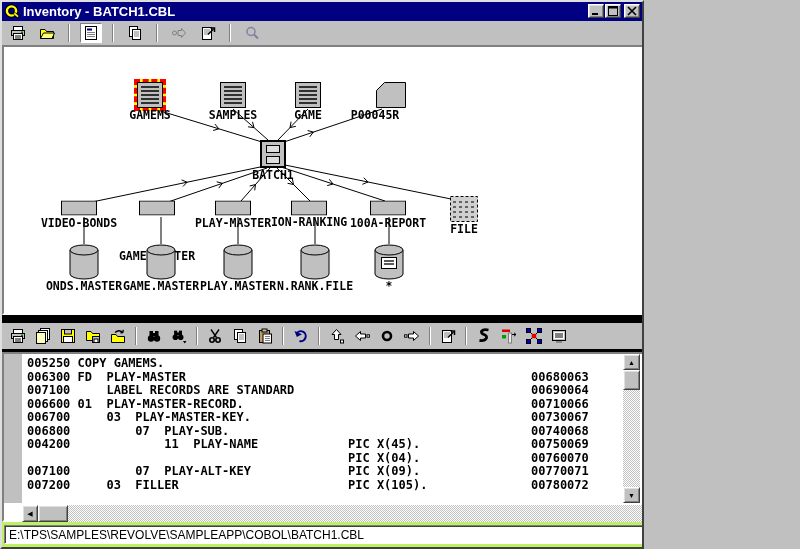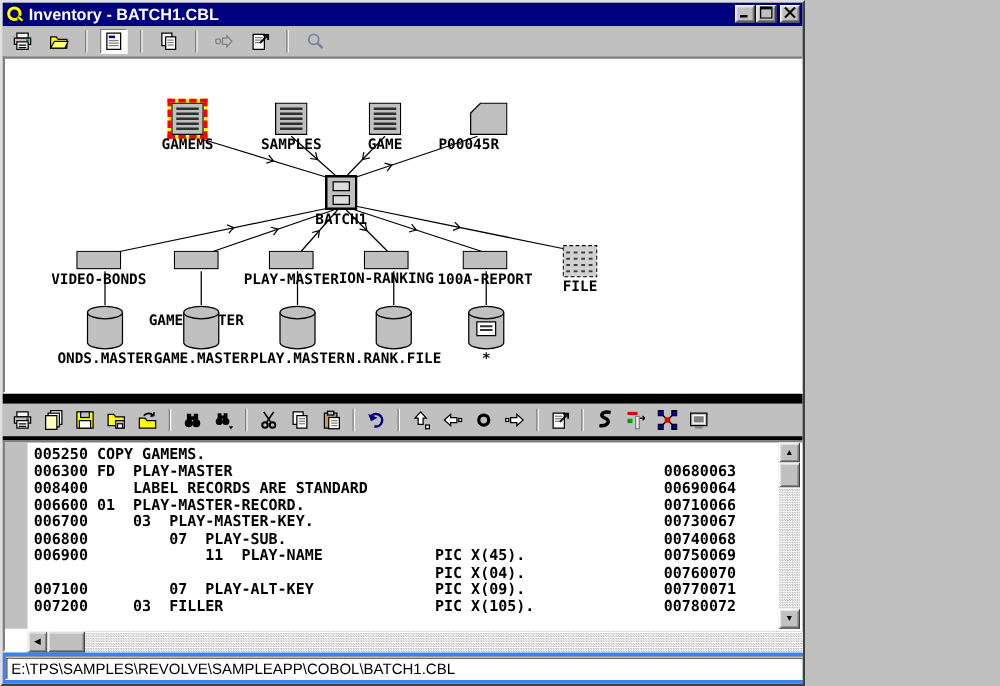--- a/index.html
+++ b/index.html
@@ -65,21 +65,21 @@
   #codelines{position:absolute;left:18px;top:0;right:17px;bottom:17px;overflow:hidden;
              font-family:"DejaVu Sans Mono","Liberation Mono",monospace;font-weight:bold;
              font-size:12px;color:#000;padding:2px 0 0 5px}
   .crow{position:relative;height:13.55px;white-space:pre}
   .crow span{position:absolute;top:0;white-space:pre}
   .cc{left:0}.cp{left:321px}.cs{left:504px}
   #cvs{right:2px;top:352px;height:149px}
   #chs{left:20px;top:503px;width:772px}
 
   
-  #sbar{position:absolute;left:0;top:520px;right:0;height:25px;background:#3b82f6;font-size:12px;color:#000}
+  #sbar{position:absolute;left:0;top:520px;right:0;height:25px;background:#bef264;font-size:12px;color:#000}
   #combo{position:absolute;left:2px;top:3px;width:662px;height:19px;background:#fff;
          border:1px solid;border-color:#808080 #fff #fff #808080;box-shadow:inset 1px 1px 0 #404040;
          display:flex;align-items:center}
   #combo .ctext{flex:1;padding-left:4px;white-space:nowrap;overflow:hidden}
   #combo .cbtn{flex:none;width:16px;height:15px;margin-right:1px;background:#c0c0c0;
                border:1px solid;border-color:#fff #404040 #404040 #fff;
                box-shadow:inset 1px 1px 0 #dfdfdf,inset -1px -1px 0 #808080;
                display:flex;align-items:center;justify-content:center;font-size:7px}
   .spanel{position:absolute;top:3px;height:19px;border:1px solid;border-color:#808080 #fff #fff #808080;
           padding:2px 0 0 5px;white-space:nowrap}
@@ -488,25 +488,25 @@
           </svg></span>
       </div>
     </div>
   <div id="rule2"></div>
 
   <div id="cpane">
     <div id="gutter"></div>
     <div id="codelines">
         <div class="crow"><span class="cc">005250 COPY GAMEMS.</span><span class="cp"></span><span class="cs"></span></div>
         <div class="crow"><span class="cc">006300 FD  PLAY-MASTER</span><span class="cp"></span><span class="cs">00680063</span></div>
-        <div class="crow"><span class="cc">008400     LABEL RECORDS ARE STANDARD</span><span class="cp"></span><span class="cs">00690064</span></div>
+        <div class="crow"><span class="cc">007100     LABEL RECORDS ARE STANDARD</span><span class="cp"></span><span class="cs">00690064</span></div>
         <div class="crow"><span class="cc">006600 01  PLAY-MASTER-RECORD.</span><span class="cp"></span><span class="cs">00710066</span></div>
         <div class="crow"><span class="cc">006700     03  PLAY-MASTER-KEY.</span><span class="cp"></span><span class="cs">00730067</span></div>
         <div class="crow"><span class="cc">006800         07  PLAY-SUB.</span><span class="cp"></span><span class="cs">00740068</span></div>
-        <div class="crow"><span class="cc">006900             11  PLAY-NAME</span><span class="cp">PIC X(45).</span><span class="cs">00750069</span></div>
+        <div class="crow"><span class="cc">004200             11  PLAY-NAME</span><span class="cp">PIC X(45).</span><span class="cs">00750069</span></div>
         <div class="crow"><span class="cp">PIC X(04).</span><span class="cs">00760070</span></div>
         <div class="crow"><span class="cc">007100         07  PLAY-ALT-KEY</span><span class="cp">PIC X(09).</span><span class="cs">00770071</span></div>
         <div class="crow"><span class="cc">007200     03  FILLER</span><span class="cp">PIC X(105).</span><span class="cs">00780072</span></div>
       </div>
   </div>
   <div id="cvs" class="sbcol">
     <div class="sb-btn">▲</div>
     <div class="sb-thumb"></div>
     <div class="sb-track"></div>
     <div class="sb-btn">▼</div>

